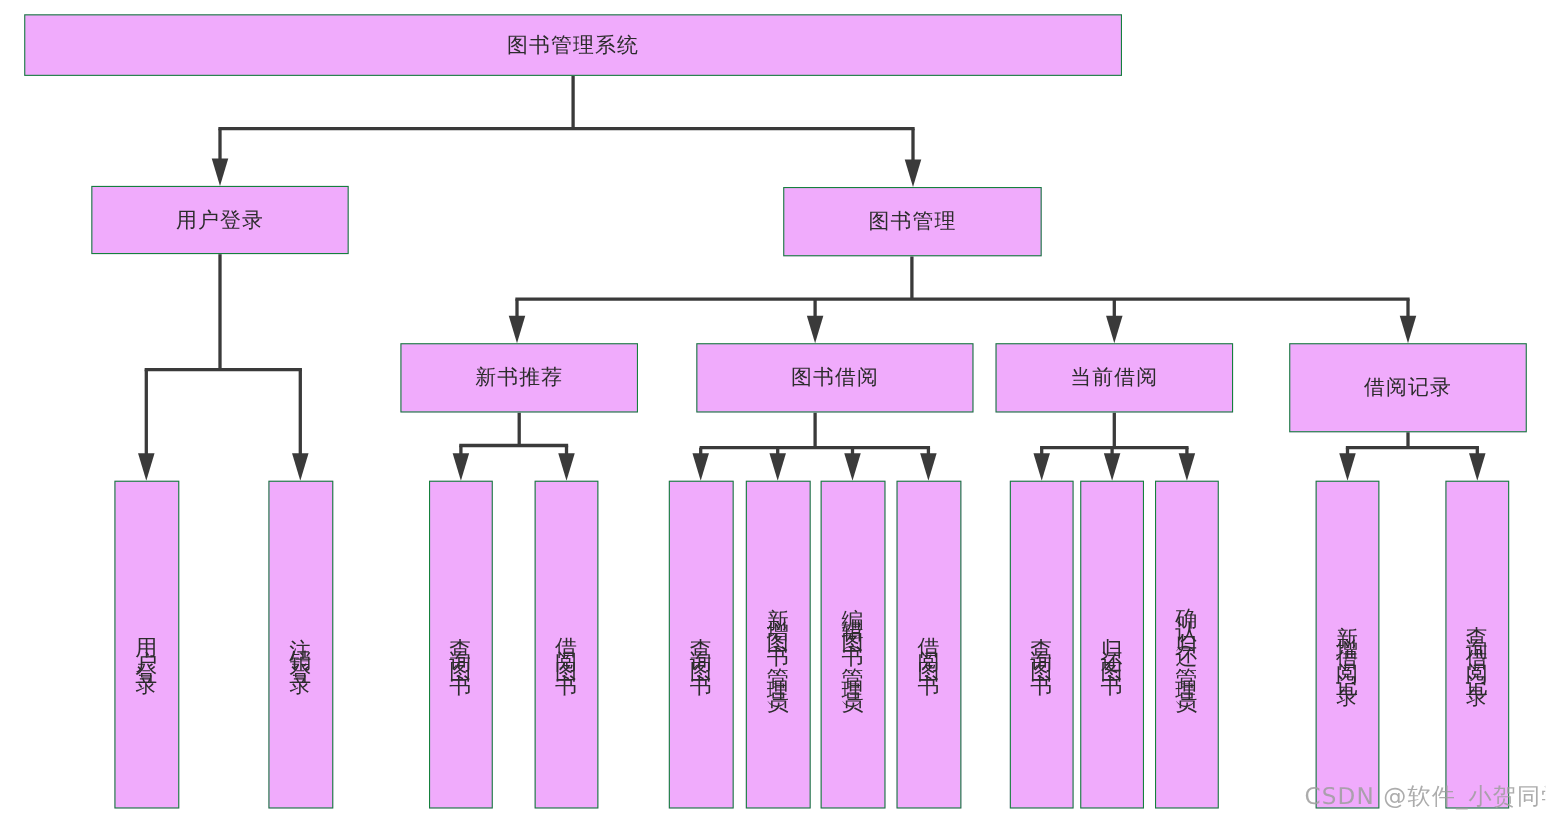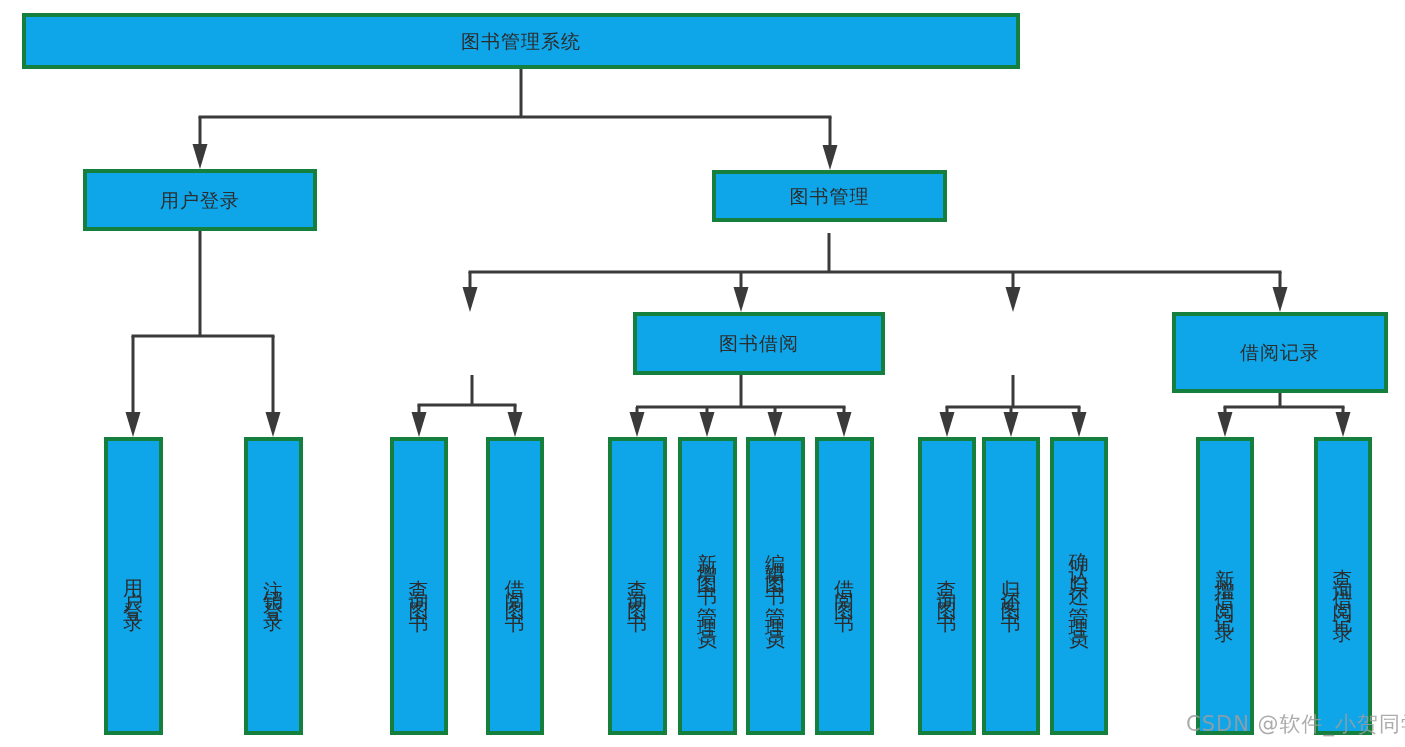--- a/index.html
+++ b/index.html
@@ -2,22 +2,22 @@
 <html lang="zh"><head>
 <meta charset="utf-8">
 <style>
   html,body{margin:0;padding:0;background:#ffffff;}
   .canvas{
     position:relative;width:1405px;height:747px;background:#ffffff;overflow:hidden;
     font-family:"DejaVu Sans","Liberation Sans",sans-serif;
   }
   #connectors{position:absolute;left:0;top:0;width:1405px;height:747px;}
   .node{
-    position:absolute;box-sizing:border-box;background:#0ea5e9;
-    border:4px solid #15803d;color:#2c2c2c;
+    position:absolute;box-sizing:border-box;background:#f0abfc;
+    border:1px solid #15803d;color:#2c2c2c;
     display:flex;align-items:center;justify-content:center;
     font-size:19px;letter-spacing:1px;line-height:1.2;white-space:nowrap;
   }
   .leaf{
     writing-mode:vertical-lr;text-orientation:mixed;
     font-size:20px;letter-spacing:11px;white-space:normal;
   }
   .watermark{
     position:absolute;left:1186px;top:710px;
     font-size:21px;color:rgba(158,158,158,0.85);letter-spacing:1px;
@@ -80,23 +80,25 @@
       <path d="M 947 437 L 939.5 412 L 954.5 412 Z" fill="#3a3a3a"></path>
       <path d="M 1011 437 L 1003.5 412 L 1018.5 412 Z" fill="#3a3a3a"></path>
       <path d="M 1079 437 L 1071.5 412 L 1086.5 412 Z" fill="#3a3a3a"></path>
       <path d="M 1225 437 L 1217.5 412 L 1232.5 412 Z" fill="#3a3a3a"></path>
       <path d="M 1343 437 L 1335.5 412 L 1350.5 412 Z" fill="#3a3a3a"></path>
     </svg>
 
   <div class="node" style="left:22px;top:13px;width:998px;height:56px;">图书管理系统</div>
 
   <div class="node" style="left:83px;top:169px;width:234px;height:62px;">用户登录</div>
-  <div class="node" style="left:712px;top:170px;width:235px;height:52px;">图书管理</div>
+  <div class="node" style="left:712px;top:170px;width:235px;height:63px;">图书管理</div>
 
+  <div class="node" style="left:364px;top:312px;width:216px;height:63px;">新书推荐</div>
   <div class="node" style="left:633px;top:312px;width:252px;height:63px;">图书借阅</div>
+  <div class="node" style="left:905px;top:312px;width:216px;height:63px;">当前借阅</div>
   <div class="node" style="left:1172px;top:312px;width:216px;height:81px;">借阅记录</div>
 
   <div class="node leaf" style="left:104px;top:437px;width:59px;height:298px;">用户登录</div>
   <div class="node leaf" style="left:244px;top:437px;width:59px;height:298px;">注销登录</div>
 
   <div class="node leaf" style="left:390px;top:437px;width:58px;height:298px;">查询图书</div>
   <div class="node leaf" style="left:486px;top:437px;width:58px;height:298px;">借阅图书</div>
 
   <div class="node leaf" style="left:608px;top:437px;width:59px;height:298px;">查询图书</div>
   <div class="node leaf" style="left:678px;top:437px;width:59px;height:298px;">新增图书（管理员）</div>

